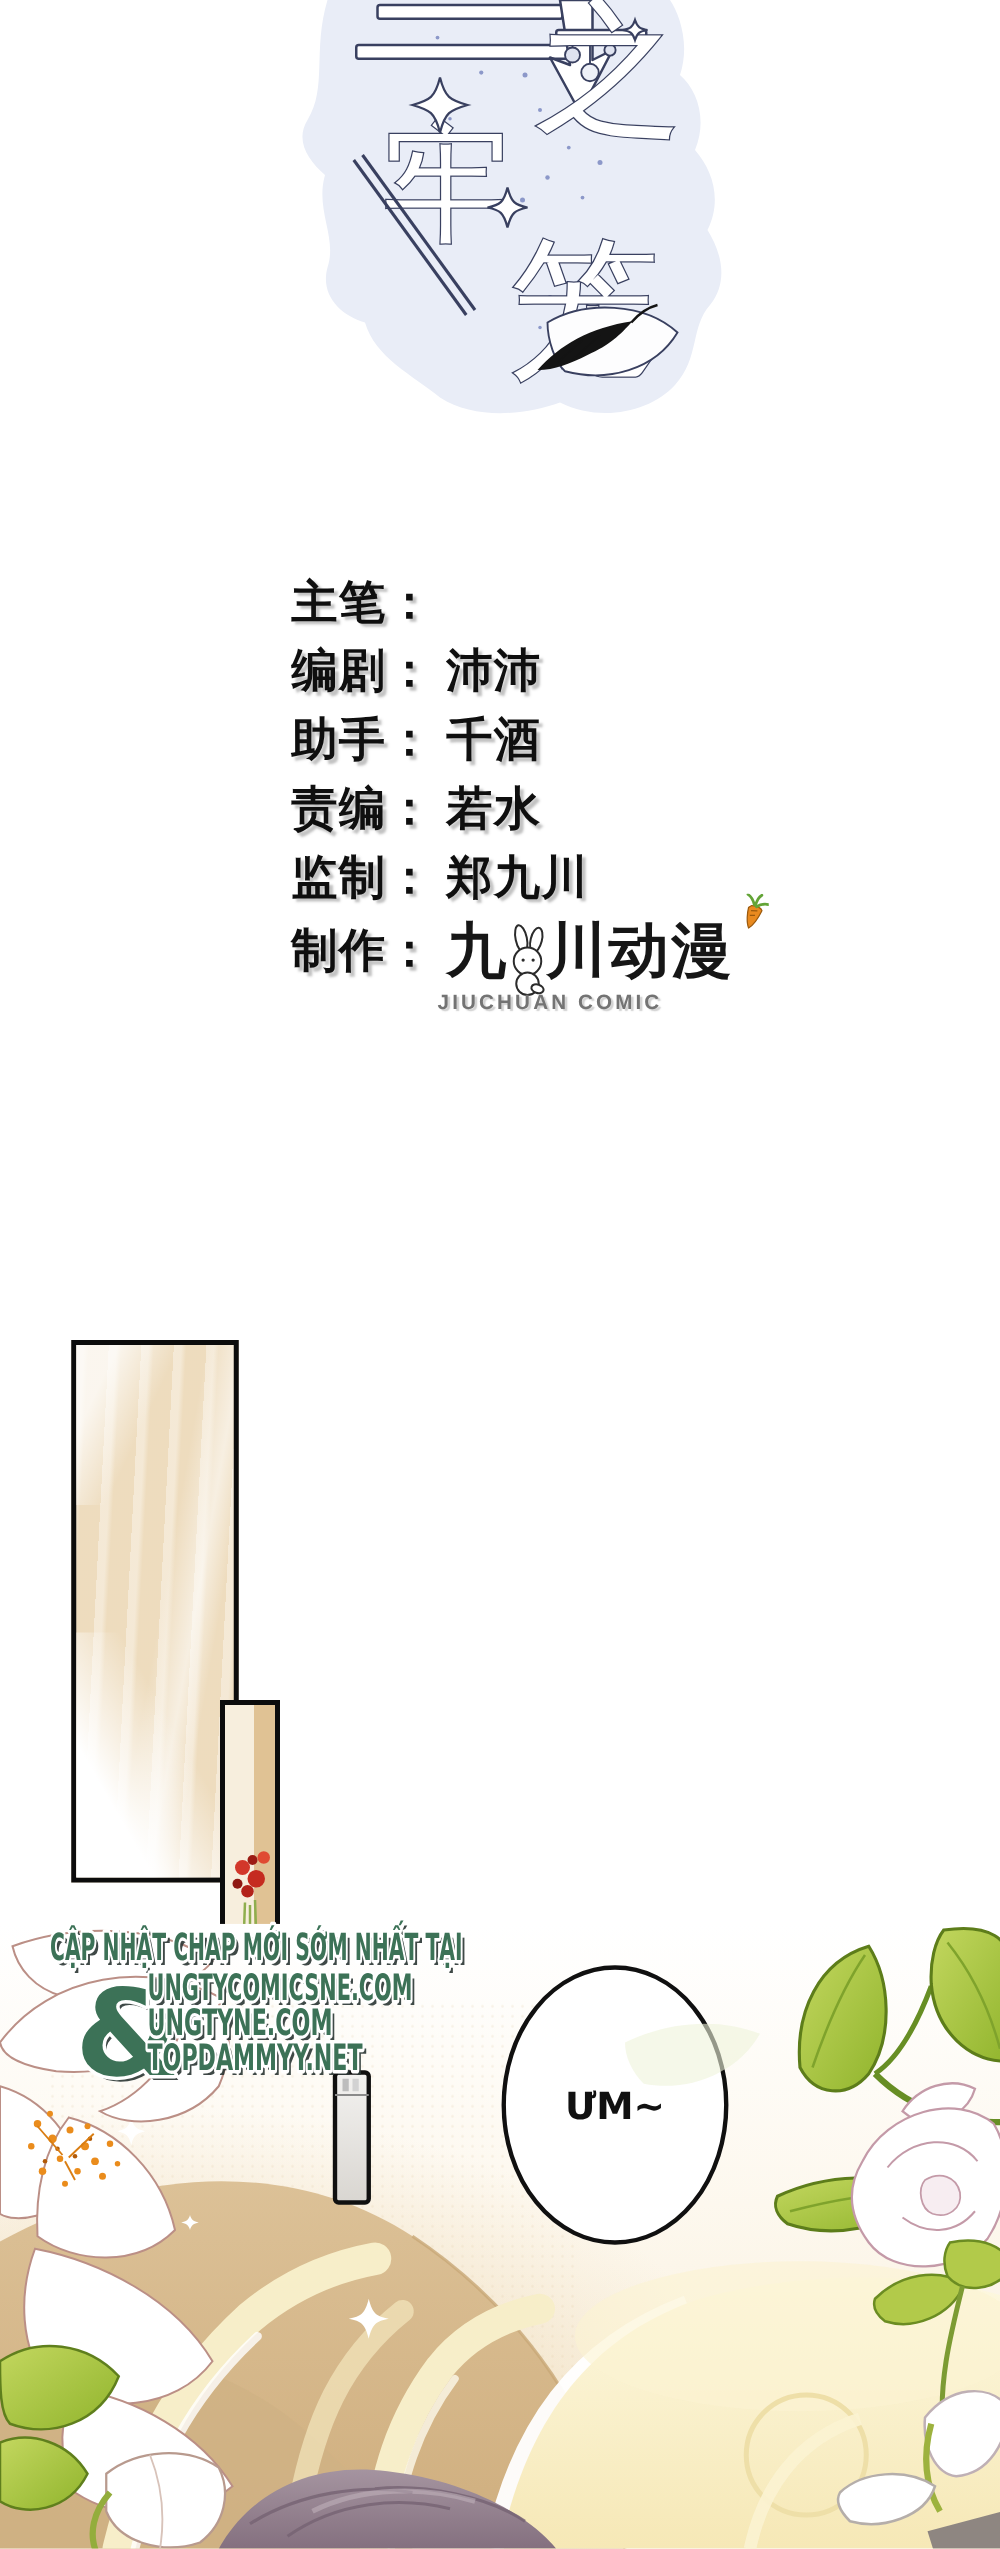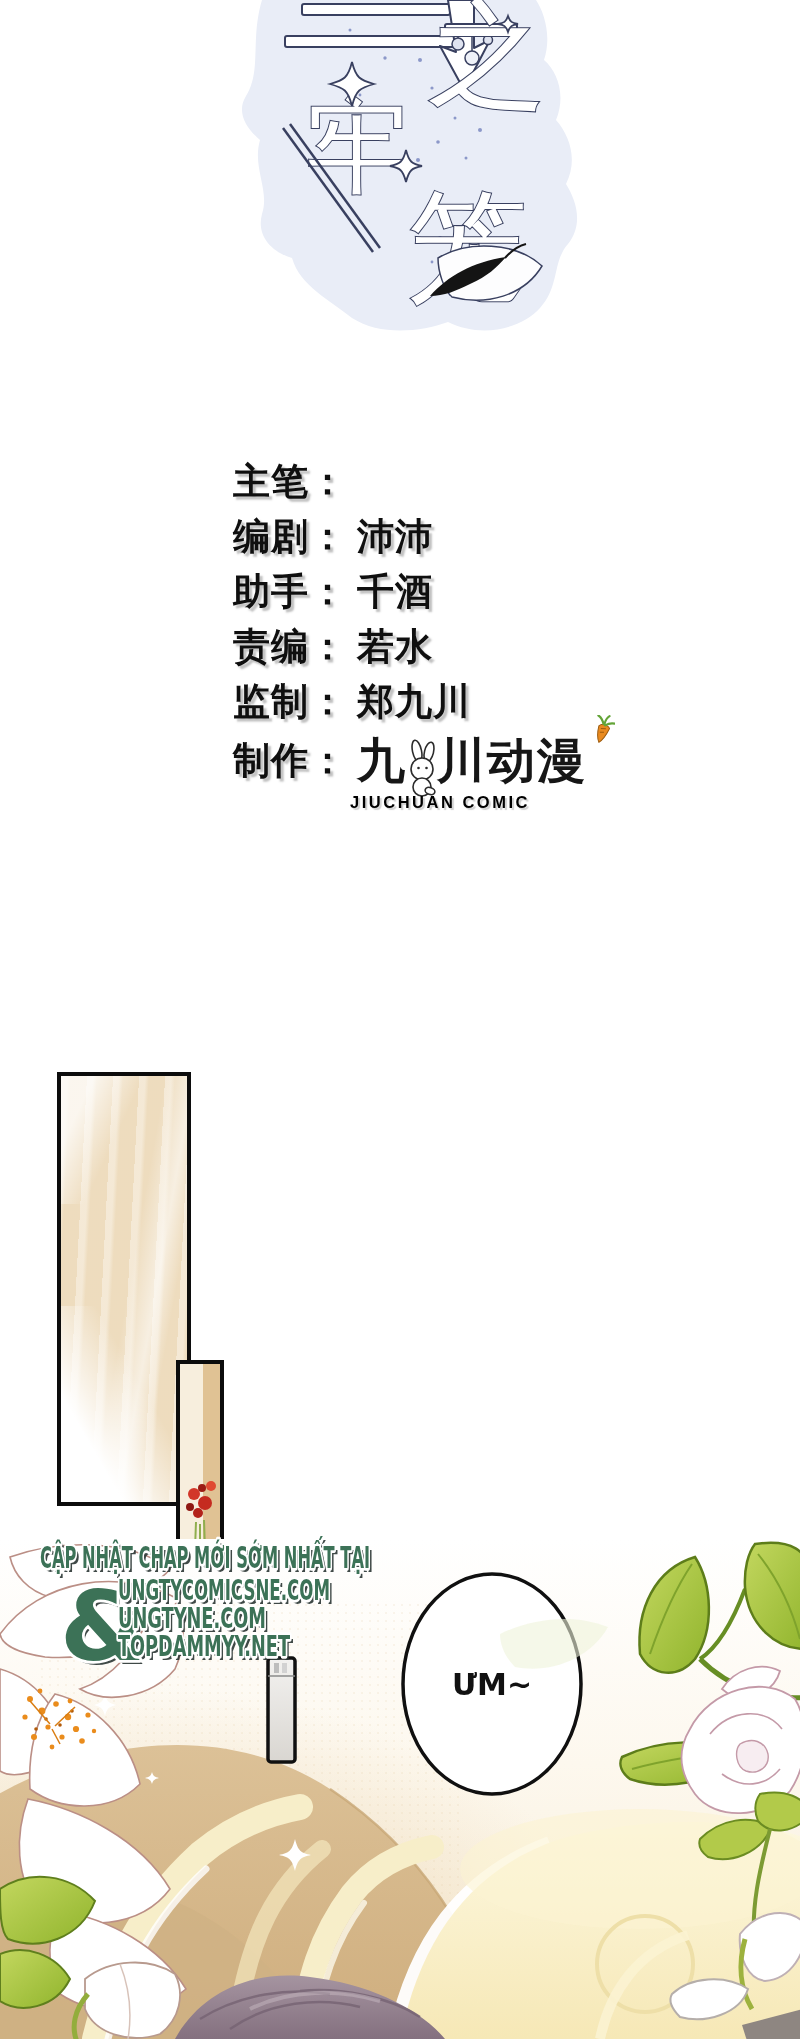--- a/index.html
+++ b/index.html
@@ -12,21 +12,21 @@
   .credits{position:absolute;left:233px;top:454px;color:#0f0f0f;font-weight:bold;
            font-size:37px;letter-spacing:1px;text-shadow:3px 3px 2px rgba(90,90,90,.38);}
   .crow{height:55px;display:flex;align-items:center;white-space:nowrap;text-align:center;}
   .crow .colon{margin-right:10px;}
   .crow.producer{height:64px;margin-top:0;}
   .logo-cjk{display:flex;align-items:flex-end;font-weight:600;font-size:48px;letter-spacing:2px;
             color:#161616;text-shadow:none;position:relative;padding-right:26px;}
   .logo-cjk .rabbit-wrap{margin:0 -3px -4px -1px;}
   .carrot-wrap{position:absolute;right:-2px;top:-14px;}
   .logo-latin{position:absolute;left:330px;top:793px;width:220px;text-align:center;
-              font-size:16.5px;font-weight:bold;letter-spacing:2.5px;color:#000000;
+              font-size:16.5px;font-weight:bold;letter-spacing:2.5px;color:#737373;
               text-shadow:2px 2px 1px rgba(120,120,120,.35);}
 
   
   .big-rect{position:absolute;left:57px;top:1072px;width:126px;height:426px;
             border:4px solid #0c0c0c;background-color:#f1e2c8;
             background-image:
               linear-gradient(100deg, rgba(255,255,255,0) 52%, rgba(255,255,255,.55) 66%, rgba(255,255,255,0) 76%),
               repeating-linear-gradient(93deg, rgba(255,255,255,.25) 0 6px, rgba(233,211,175,.4) 10px 26px);}
   .big-rect::after{content:'';position:absolute;left:0;bottom:0;width:100%;height:46%;
             background:linear-gradient(60deg,#ffffff 0 26%, rgba(255,255,255,.65) 38%, rgba(255,255,255,0) 62%);}

